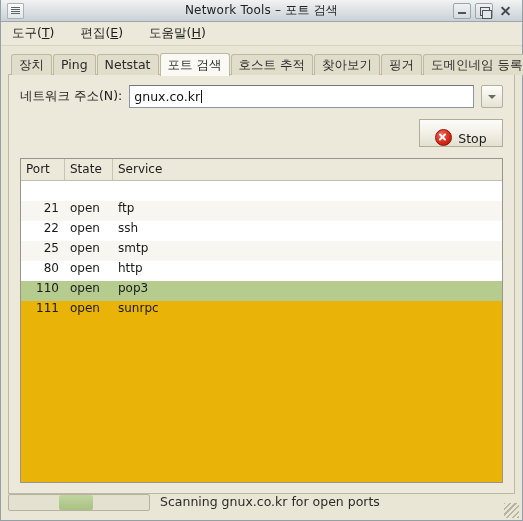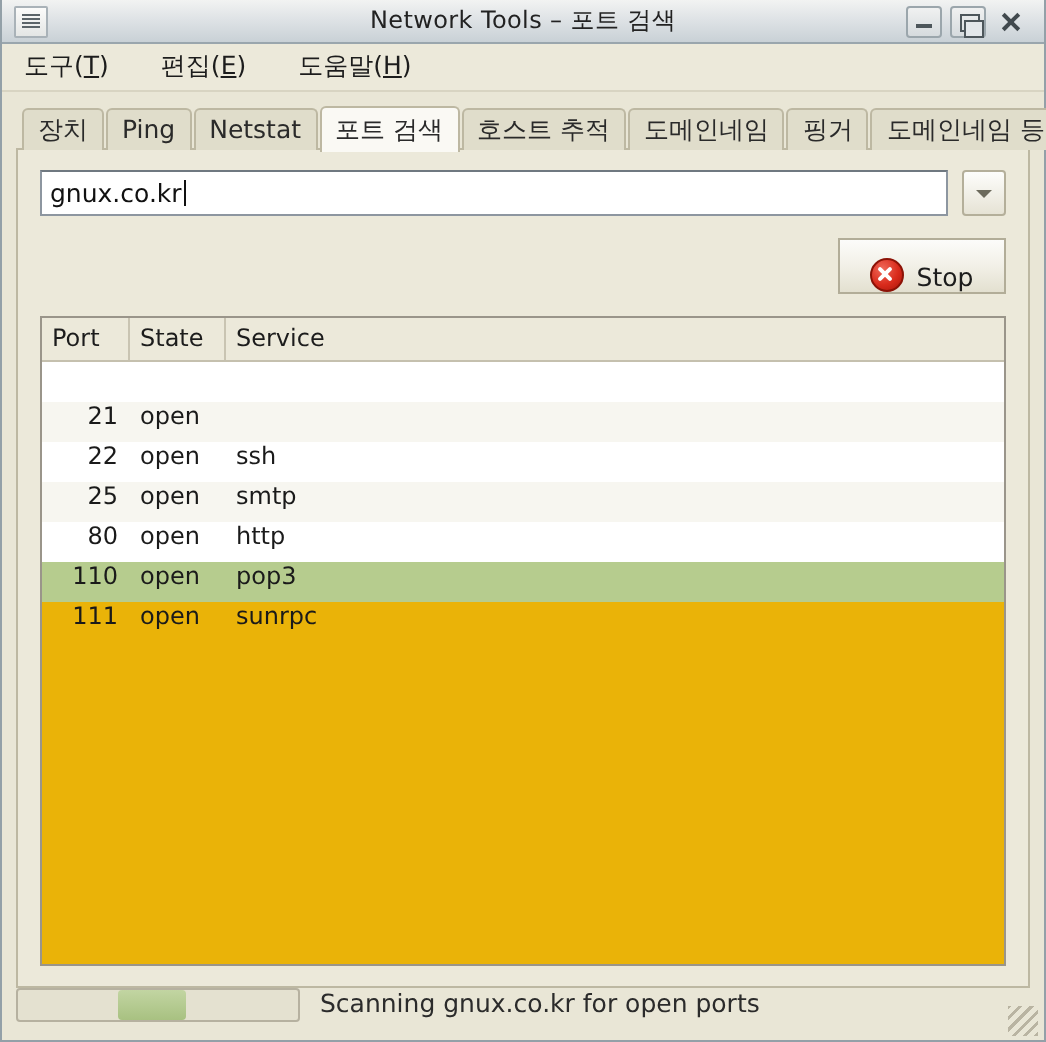--- a/index.html
+++ b/index.html
@@ -408,28 +408,29 @@
   </div>
 
   <div class="client">
 
     <div class="tabstrip">
       <div class="tab">장치</div>
       <div class="tab">Ping</div>
       <div class="tab">Netstat</div>
       <div class="tab active">포트 검색</div>
       <div class="tab">호스트 추적</div>
-      <div class="tab">도메인네임</div>
+      <div class="tab">찾아보기</div>
       <div class="tab">핑거</div>
       <div class="tab">도메인네임 등록정보</div>
     </div>
 
     <div class="tabpage">
 
       <div class="addr-row">
+        <div class="addr-label">네트워크 주소(N):</div>
         <div class="addr-input">
           <span>gnux.co.kr</span>
             <span class="caret"></span>
         </div>
         <div class="addr-drop">
           <span class="arrow-dn"></span>
         </div>
       </div>
 
       <div class="btn-row">
@@ -442,20 +443,21 @@
       <div class="table-wrap">
         <div class="thead">
           <div class="th col-port">Port</div>
           <div class="th col-state">State</div>
           <div class="th">Service</div>
         </div>
         <div class="tbody">
           <div class="trow">
             <div class="td port">21</div>
             <div class="td state">open</div>
+            <div class="td svc">ftp</div>
           </div>
           <div class="trow alt">
             <div class="td port">22</div>
             <div class="td state">open</div>
             <div class="td svc">ssh</div>
           </div>
           <div class="trow">
             <div class="td port">25</div>
             <div class="td state">open</div>
             <div class="td svc">smtp</div>

